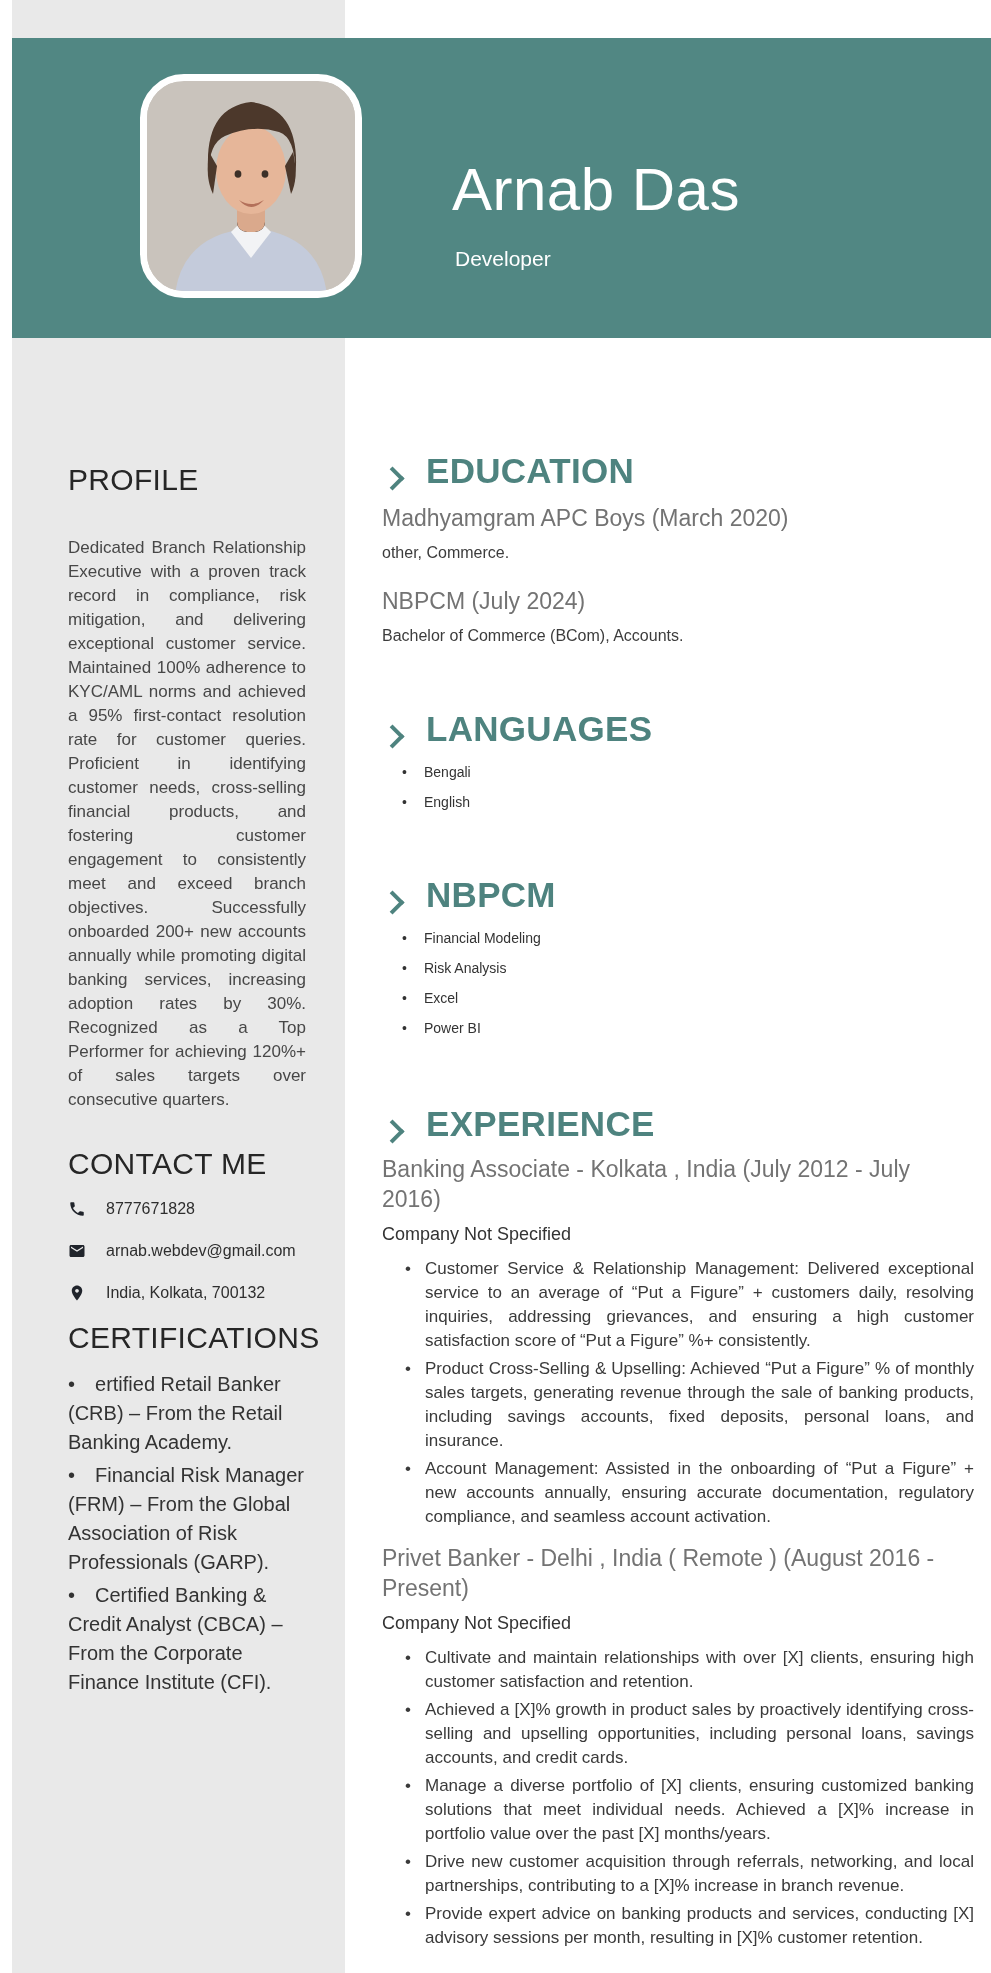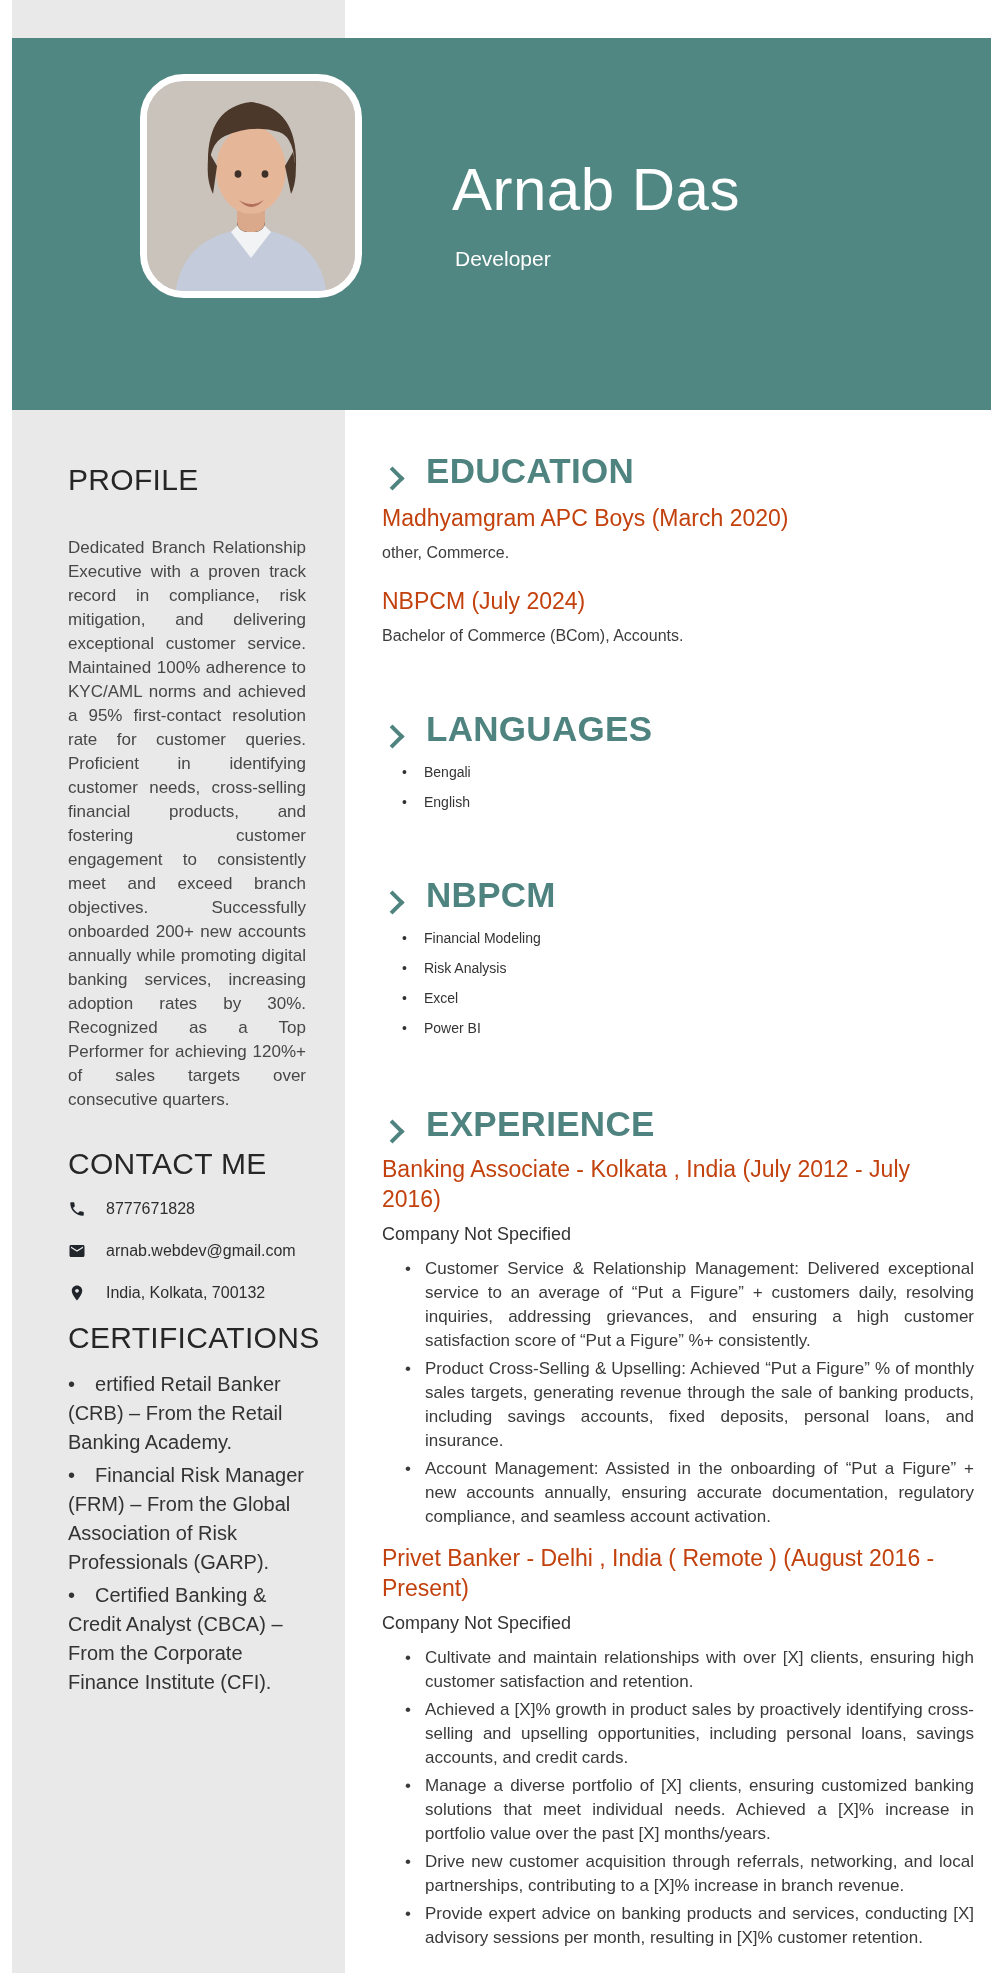--- a/index.html
+++ b/index.html
@@ -7,21 +7,21 @@
     position:relative; width:991px; height:1973px; background:#ffffff;
     font-family:"Liberation Sans","DejaVu Sans",sans-serif; overflow:hidden;
   }
   
   .sidebar-bg {
     position:absolute; left:12px; top:0; width:333px; height:1973px;
     background:#e9e9e9;
   }
   
   .header-band {
-    position:absolute; left:12px; top:38px; width:979px; height:372px;
+    position:absolute; left:12px; top:38px; width:979px; height:300px;
     background:#518783;
   }
   .photo {
     position:absolute; left:140px; top:74px; width:222px; height:224px;
     border:7px solid #ffffff; border-radius:44px; overflow:hidden;
     background:#c9c3bc; box-sizing:border-box;
   }
   .photo svg { display:block; width:100%; height:100%; }
   .name {
     position:absolute; left:440px; top:122px; color:#ffffff;
@@ -64,21 +64,21 @@
     font-size:35px; line-height:32px; font-weight:700; letter-spacing:0.3px;
   }
   .chev {
     width:13px; height:13px; margin-left:2px; margin-right:25px;
     border-top:4px solid #4e837f; border-right:4px solid #4e837f;
     transform:rotate(45deg); flex:0 0 13px;
   }
   #edu-head { margin-top:455px; }
   .entry-title {
     margin:16px 0 0; font-size:23px; line-height:30px; font-weight:400;
-    color:#c2410c;
+    color:#737373;
   }
   .entry-detail { margin:10px 0 0; font-size:16px; line-height:19px; color:#3c3c3c; }
   .entry + .entry .entry-title { margin-top:24px; }
   #lang-head { margin-top:68px; }
   .plain-list { margin:12px 0 0; padding:0; list-style:none; }
   .plain-list li {
     position:relative; padding-left:42px; font-size:14px; line-height:30px;
     color:#333333;
   }
   .plain-list li::before { content:"\2022"; position:absolute; left:20px; }

